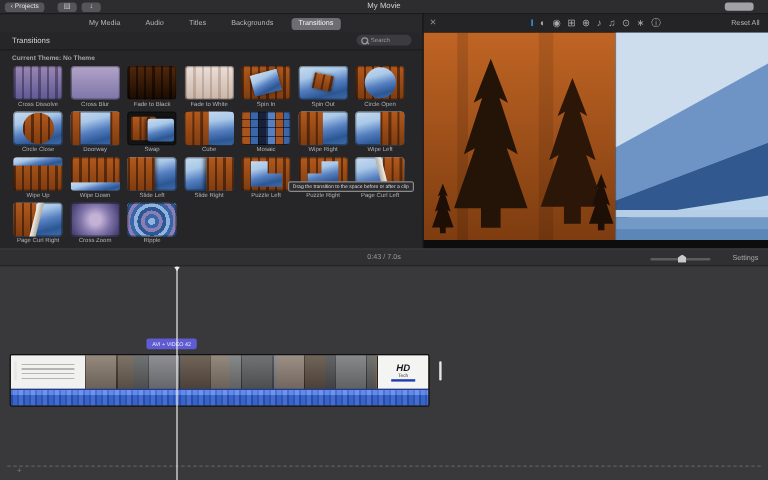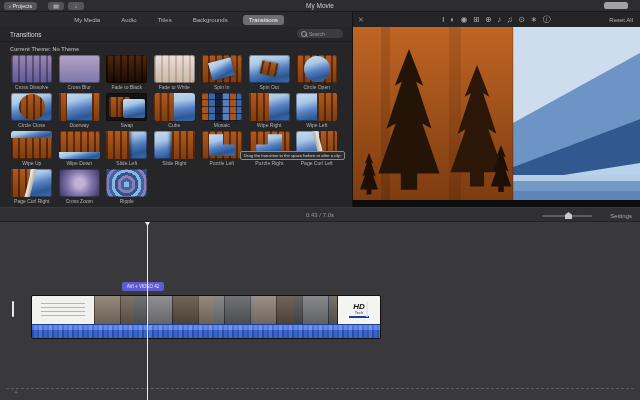--- a/index.html
+++ b/index.html
@@ -92,21 +92,21 @@
   .timetext{position:absolute;left:0;right:0;top:4px;text-align:center;font-size:6px;color:#98989a;}
   .zoomslider{position:absolute;right:48px;top:7px;width:50px;height:2px;background:#5d5d5f;border-radius:1px;}
   .sliderthumb{position:absolute;left:23px;top:-3px;width:7px;height:7px;background:#c9c9cb;clip-path:polygon(50% 0,100% 38%,100% 100%,0 100%,0 38%);}
   .settings{position:absolute;right:8px;top:4.5px;font-size:6px;color:#a8a8aa;}
   
   .timeline{position:absolute;left:0;top:222px;width:640px;height:178px;background:#39393b;}
   .playhead{position:absolute;left:147px;top:0;width:1px;height:178px;background:#ececec;z-index:8;}
   .playhead-head{position:absolute;left:145px;top:0;width:5px;height:4px;background:#ececec;clip-path:polygon(0 0,100% 0,50% 100%);z-index:9;}
   .clip-badge{position:absolute;left:122px;top:60px;width:42px;height:9px;background:#5f5cd2;border-radius:2px;
               font-size:4.5px;line-height:9px;color:#e9e9ff;text-align:center;white-space:nowrap;overflow:hidden;z-index:6;}
-  .clip{position:absolute;left:31px;top:73px;width:348px;height:42px;border:1px solid #101010;border-radius:2px;overflow:hidden;z-index:3;}
+  .clip{position:absolute;left:8px;top:73px;width:348px;height:42px;border:1px solid #101010;border-radius:2px;overflow:hidden;z-index:3;}
   .slate{position:absolute;left:0;top:0;width:62px;height:28px;background:#f1f1ef;border-right:1px solid #222;}
   .slate-lines{position:absolute;left:9px;right:9px;top:7px;height:14px;
                background:repeating-linear-gradient(180deg,#b5b5b3 0 1px,transparent 1px 4px);}
   .frames{position:absolute;left:62px;right:42px;top:0;height:28px;background:
      linear-gradient(180deg,rgba(255,255,255,.10),rgba(0,0,0,.22)),
      repeating-linear-gradient(90deg,rgba(120,70,40,.18) 0 40px,rgba(40,70,120,.18) 40px 80px),
      repeating-linear-gradient(90deg,rgba(0,0,0,.5) 0 1px,transparent 1px 26px),
      repeating-linear-gradient(90deg,#8d887e 0 26px,#6e695f 26px 52px,#96908a 52px 78px,#5c564d 78px 104px);}
   .logo-card{position:absolute;right:0;top:0;width:42px;height:28px;background:#f4f4f2;border-left:1px solid #222;
              display:flex;flex-direction:column;align-items:center;justify-content:center;}

